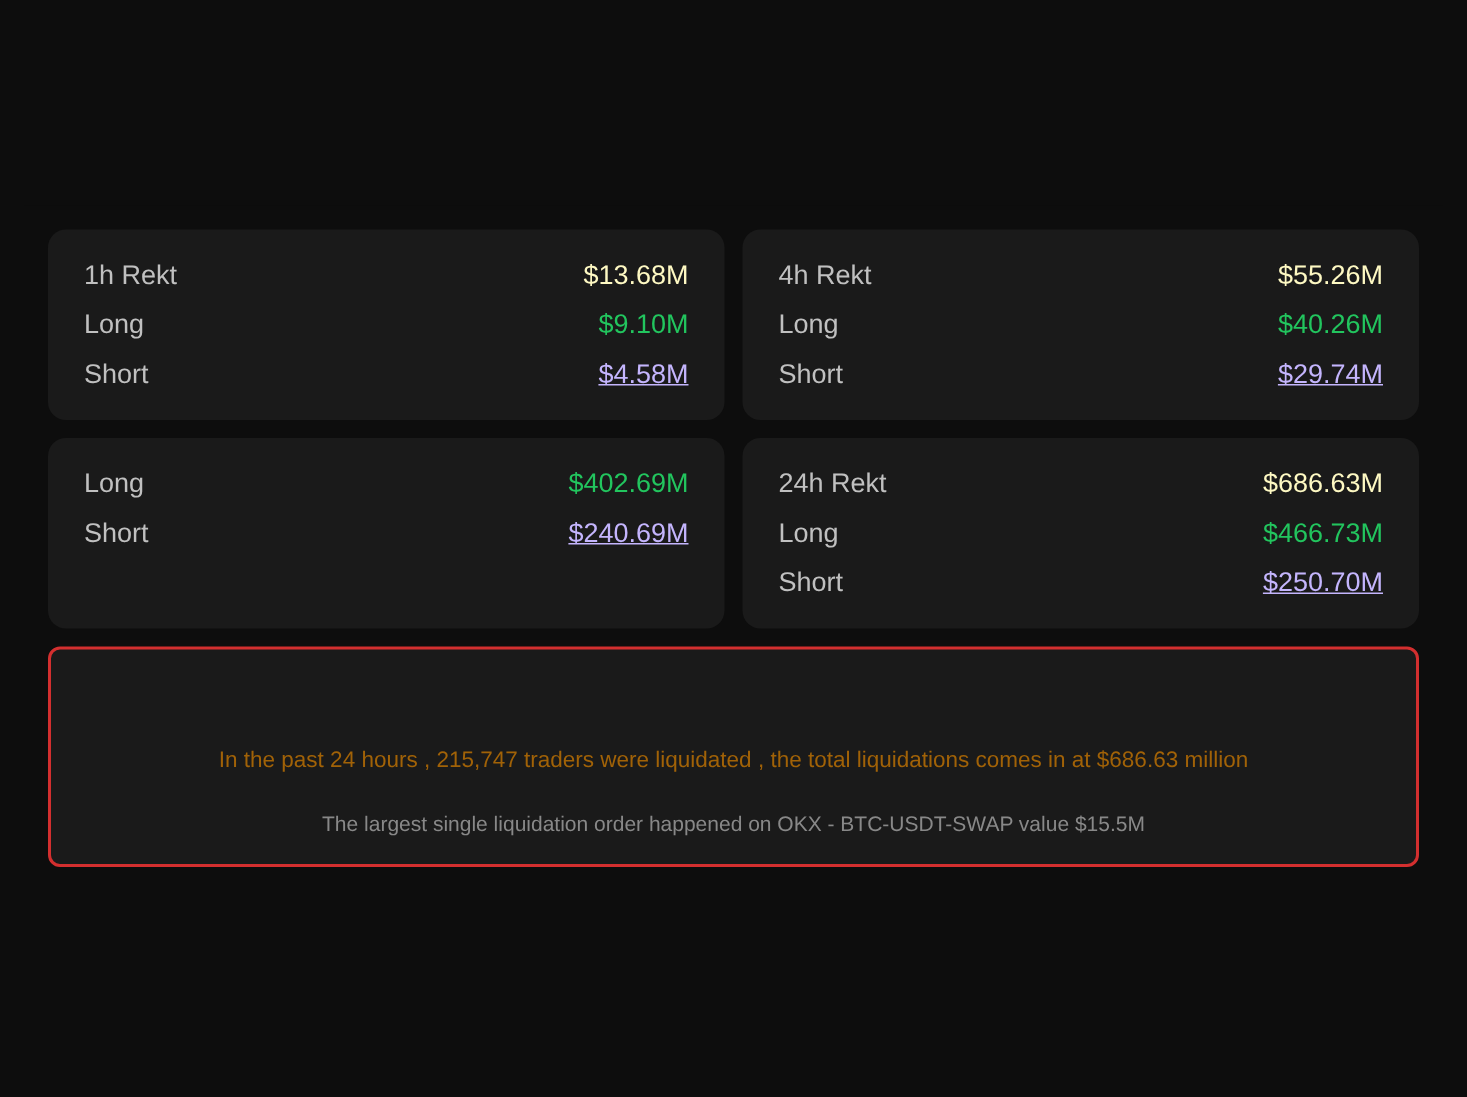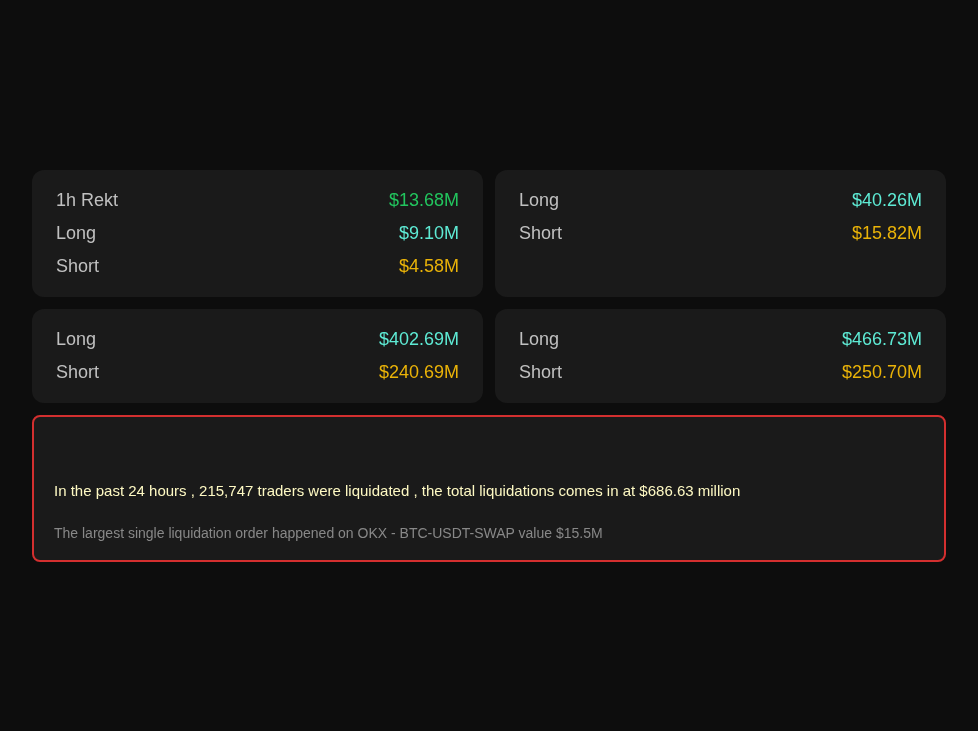--- a/index.html
+++ b/index.html
@@ -1,18 +1,19 @@
 <!DOCTYPE html>
 <html><head>
   <meta charset="utf-8">
   <style>
     * {
       margin: 0;
       padding: 0;
       box-sizing: border-box;
+      text-align: center;
     }
 
     body {
       background-color: #0d0d0d;
       font-family: -apple-system, BlinkMacSystemFont, 'Segoe UI', Arial, sans-serif;
       display: flex;
       justify-content: center;
       align-items: center;
       min-height: 100vh;
       padding: 16px;
@@ -54,40 +55,41 @@
       font-size: 18px;
       font-weight: 400;
     }
 
     .card-value {
       font-size: 18px;
       font-weight: 500;
     }
 
     .card-value.neutral {
+      color: #fef9c3;
+    }
+
+    .card-value.long {
       color: #22c55e;
     }
 
-    .card-value.long {
-      color: #5eead4;
-    }
-
     .card-value.short {
-      color: #eab308;
+      color: #c4b5fd;
+      text-decoration: underline;
     }
 
     .info-box {
       background-color: #1a1a1a;
       border-radius: 8px;
       border: 2px solid #d32f2f;
       padding: 16px 20px;
     }
 
     .info-text {
-      color: #fef9c3;
+      color: #a16207;
       font-size: 15px;
       line-height: 1.6;
       margin-top: 46px;
     }
 
     .info-text-secondary {
       color: #888;
       font-size: 14px;
       line-height: 1.5;
       margin-top: 20px;
@@ -108,39 +110,47 @@
       <span class="card-label">Long</span>
       <span class="card-value long">$9.10M</span>
     </div>
     <div class="card-row">
       <span class="card-label">Short</span>
       <span class="card-value short">$4.58M</span>
     </div>
   </div>
       <div class="card">
     <div class="card-row">
+      <span class="card-label">4h Rekt</span>
+      <span class="card-value neutral">$55.26M</span>
+    </div>
+    <div class="card-row">
       <span class="card-label">Long</span>
       <span class="card-value long">$40.26M</span>
     </div>
     <div class="card-row">
       <span class="card-label">Short</span>
-      <span class="card-value short">$15.82M</span>
+      <span class="card-value short">$29.74M</span>
     </div>
   </div>
       <div class="card">
     <div class="card-row">
       <span class="card-label">Long</span>
       <span class="card-value long">$402.69M</span>
     </div>
     <div class="card-row">
       <span class="card-label">Short</span>
       <span class="card-value short">$240.69M</span>
     </div>
   </div>
       <div class="card">
+    <div class="card-row">
+      <span class="card-label">24h Rekt</span>
+      <span class="card-value neutral">$686.63M</span>
+    </div>
     <div class="card-row">
       <span class="card-label">Long</span>
       <span class="card-value long">$466.73M</span>
     </div>
     <div class="card-row">
       <span class="card-label">Short</span>
       <span class="card-value short">$250.70M</span>
     </div>
   </div>
     </div>

